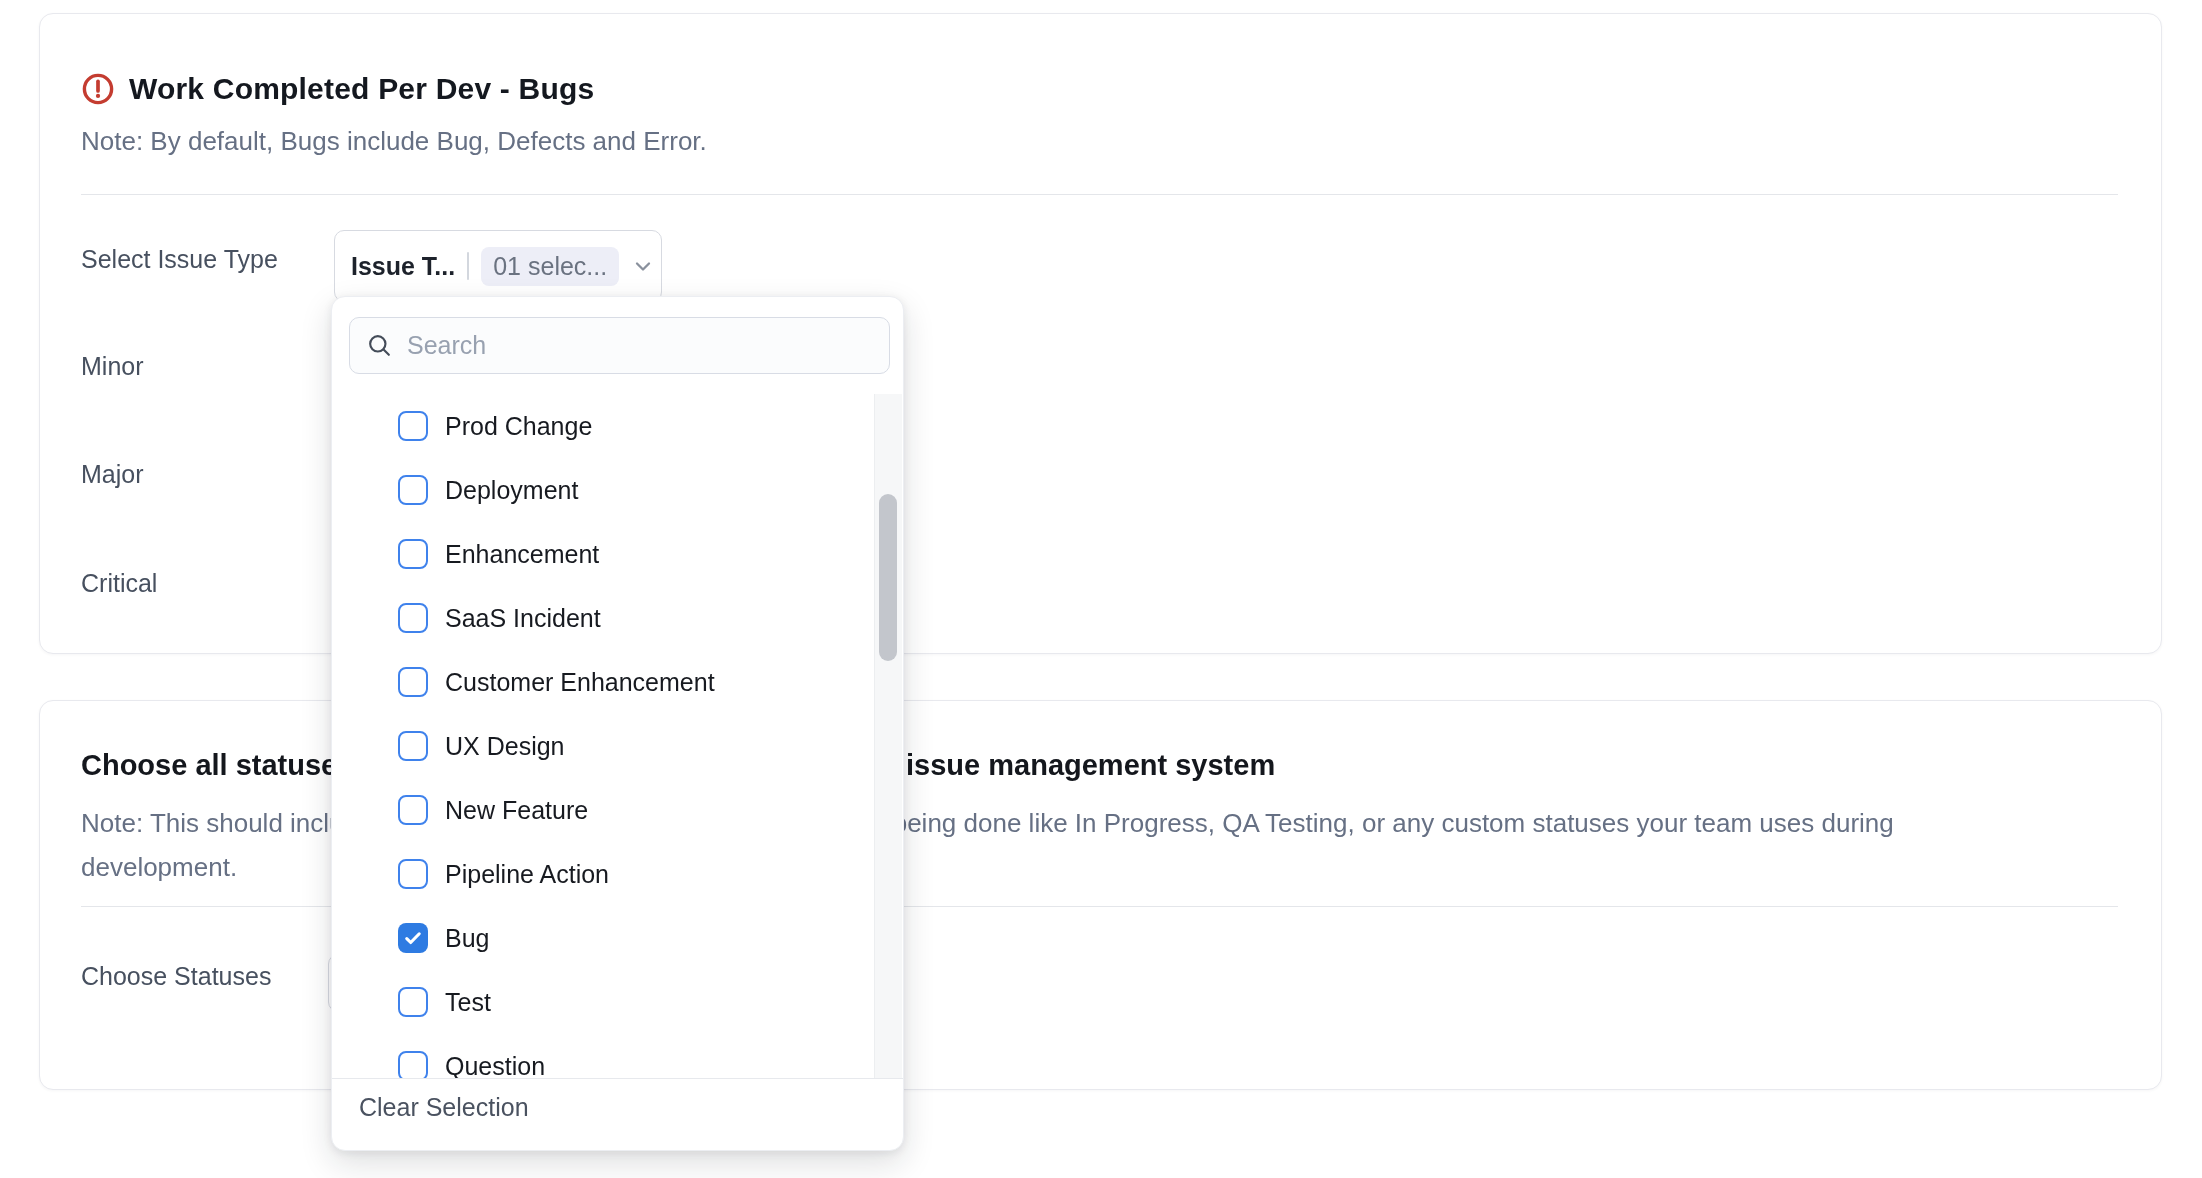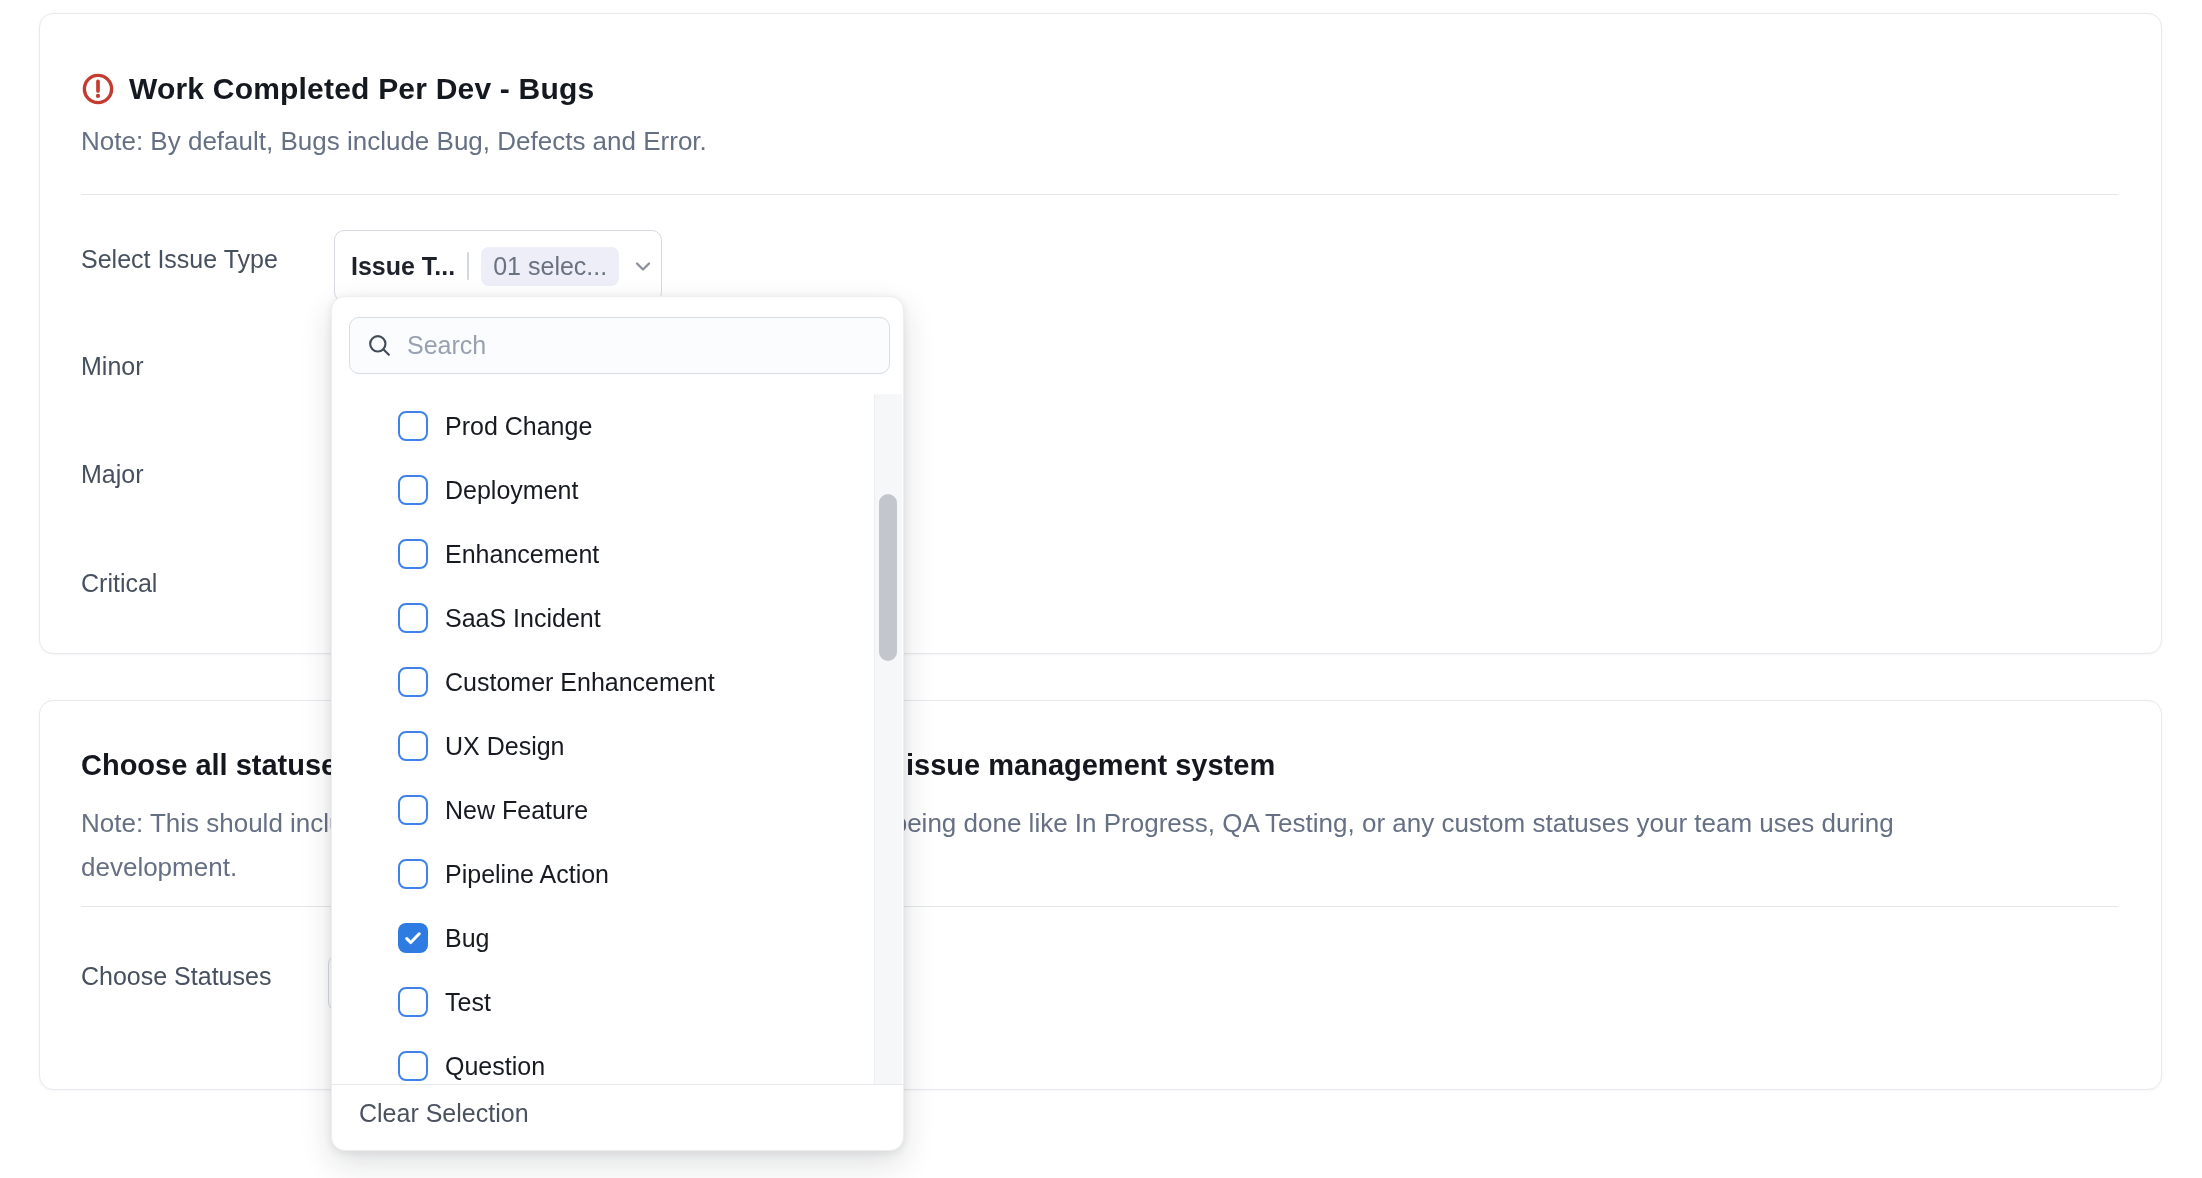--- a/index.html
+++ b/index.html
@@ -63,21 +63,21 @@
   .cb { width:30px; height:30px; flex:0 0 auto; border:2.5px solid #3f82ec; border-radius:8px; background:#ffffff; }
   .cb.checked { border:none; background:#2e7be2; display:flex; align-items:center; justify-content:center; }
   .cb.checked svg { width:22px; height:22px; }
   .opt-label { font-size:25px; color:#171a20; }
 
   .scroll-track { position:absolute; top:97px; right:1px; width:28px; height:700px;
                   background:#f6f7f8; border-left:1px solid #eceef0; }
   .scroll-thumb { position:absolute; top:100px; left:4px; width:18px; height:167px;
                   background:#c3c6cc; border-radius:9px; cursor:grab; }
 
-  .panel-footer { position:absolute; left:0; right:0; bottom:8px; height:58px;
+  .panel-footer { position:absolute; left:0; right:0; bottom:14px; height:58px;
                   border-top:1px solid #e7e9ed; display:flex; align-items:center; padding-left:27px;
                   border-radius:0 0 14px 14px; background:#ffffff; }
   .clear-btn { font-size:25px; color:#4a5260; cursor:pointer; background:none; border:none;
                font-family:"Liberation Sans", sans-serif; }
 </style>
 </head>
 <body>
 
 <div class="screen">
 

